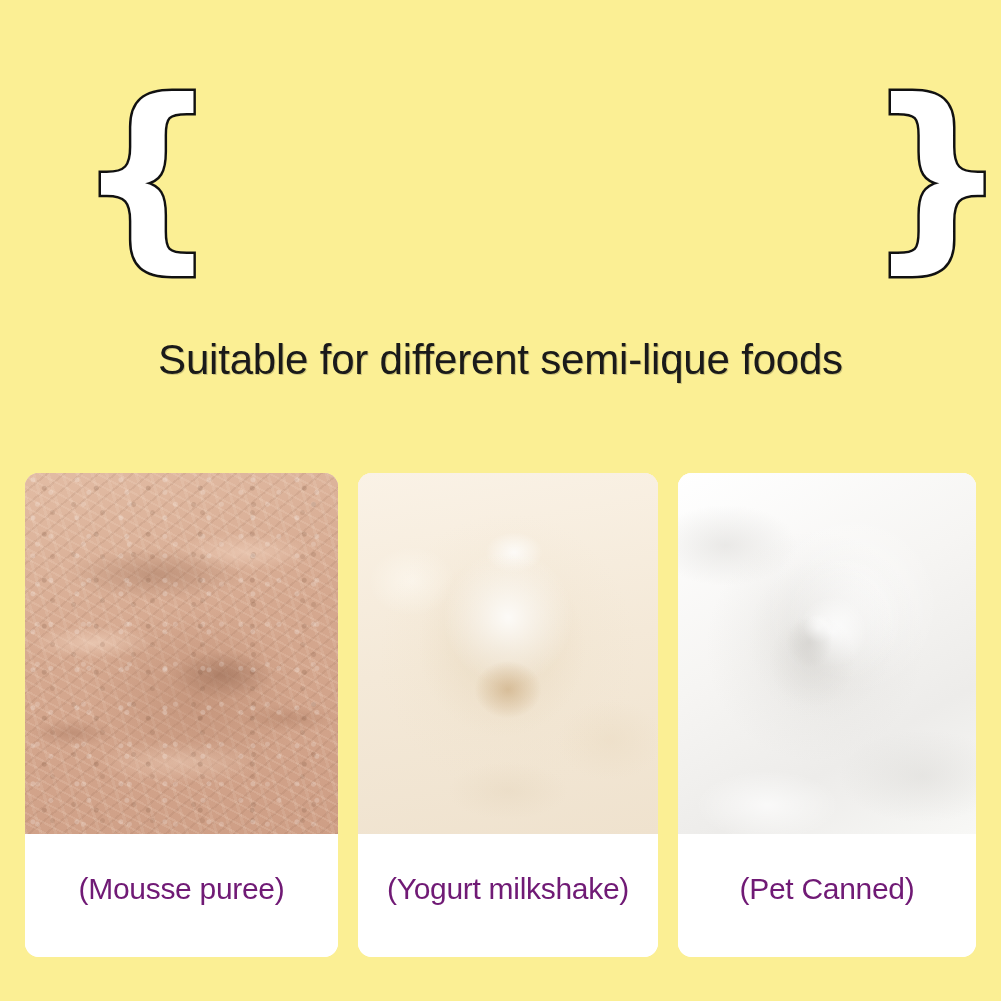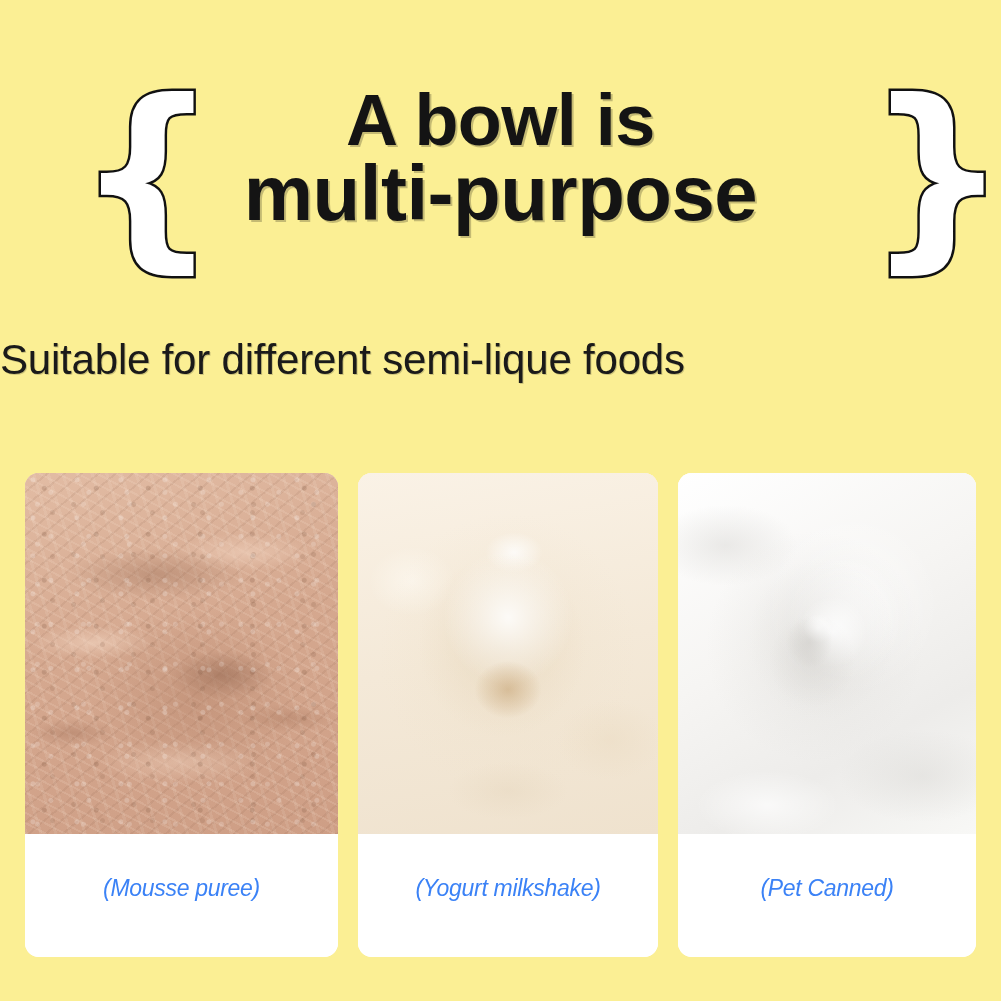--- a/index.html
+++ b/index.html
@@ -67,20 +67,21 @@
     user-select: none;
   }
   .brace-left  { left: 76px; }
   .brace-right { left: 866px; }
 
   .subtitle {
     position: absolute;
     left: 0;
     top: 336px;
     width: 1001px;
+    text-align: center;
     font-family: "Liberation Sans", sans-serif;
     font-size: 42px;
     font-weight: normal;
     color: #1a1a1a;
     letter-spacing: -0.2px;
     text-shadow: 1px 1px 0 rgba(0,0,0,0.18);
   }
 
   
   .cards-row {
@@ -116,25 +117,24 @@
   .card-caption {
     flex: 1;
     background: #ffffff;
     display: flex;
     align-items: center;
     justify-content: center;
     padding-bottom: 14px;
   }
   .caption-text {
     font-family: "Liberation Sans", sans-serif;
-    font-size: 23px;
-    color: #3b82f6;
+    font-size: 30px;
+    color: #701a75;
     letter-spacing: -0.3px;
     white-space: nowrap;
-    font-style: italic;
   }
 
   
 
   
   .tex-mousse {
     position: absolute;
     inset: 0;
     background-color: #D9AE96;
     background-image:
@@ -206,24 +206,20 @@
 <body>
 
 <div id="poster">
 
   <div class="header-block">
 
     <span class="brace brace-left">{</span>
 
     <span class="brace brace-right">}</span>
 
-    <div class="title-wrap">
-      <span class="title-line title-line-1">A bowl is</span>
-      <span class="title-line title-line-2">multi-purpose</span>
-    </div>
 
     <div class="subtitle">Suitable for different semi-lique foods</div>
   </div>
 
   <div class="cards-row">
 
     <div class="card card-1">
       <div class="card-photo">
         <div class="tex-mousse"></div>
       </div>

